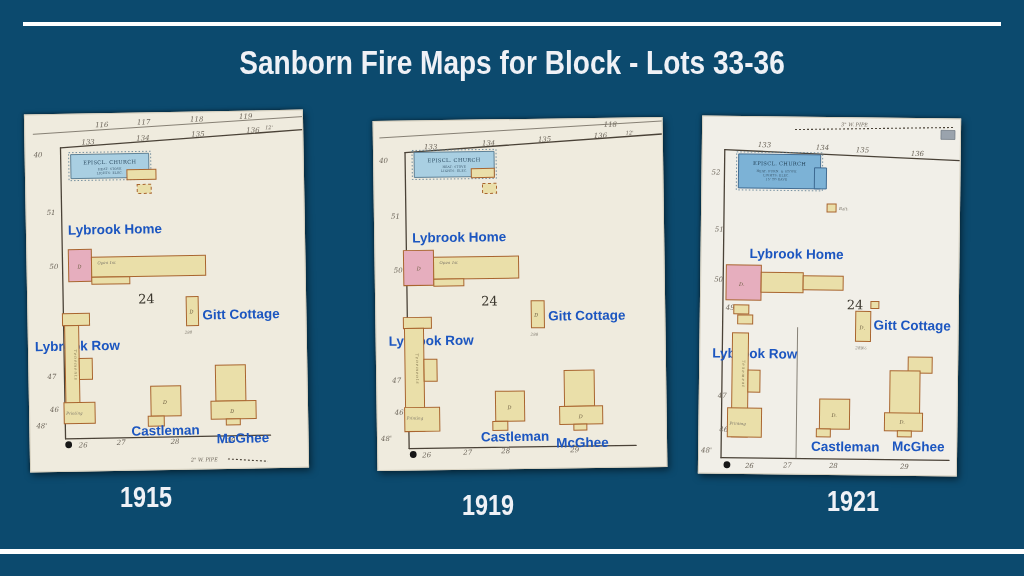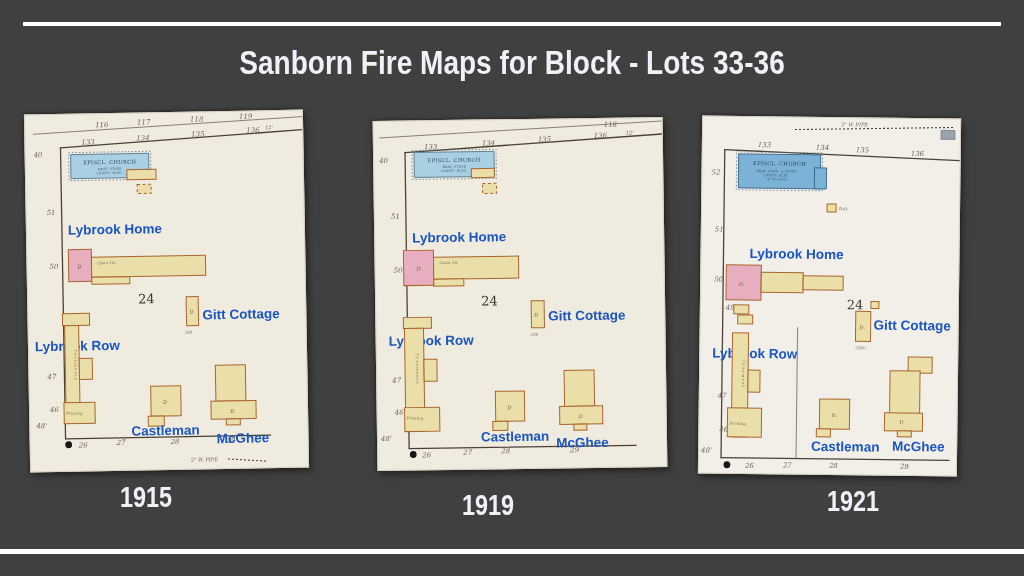--- a/index.html
+++ b/index.html
@@ -1,17 +1,17 @@
 <!DOCTYPE html>
 <html><head>
 <meta charset="utf-8">
 <title>Sanborn Fire Maps for Block - Lots 33-36</title>
 <style>
   html,body{margin:0;padding:0;background:#202b49;}
-  #slide{position:relative;width:1024px;height:576px;background:#404040;overflow:hidden;
+  #slide{position:relative;width:1024px;height:576px;background:#0c4a6e;overflow:hidden;
          font-family:"Liberation Sans",sans-serif;}
   .rule{position:absolute;background:#ffffff;}
   #rule-top{top:22px;left:23px;right:23px;height:4px;}
   #rule-bottom{top:549px;left:0;right:0;height:5px;}
   #title{position:absolute;top:44px;left:0;width:1024px;text-align:center;
          color:#eff1f6;font-size:33px;font-weight:bold;letter-spacing:0px;
          transform:scaleX(.85);transform-origin:50% 50%;white-space:nowrap;}
   .year{position:absolute;color:#eff1f6;font-size:30px;font-weight:bold;
         transform:scaleX(.78);transform-origin:0 0;white-space:nowrap;}
   #year-1915{left:120px;top:480px;}

